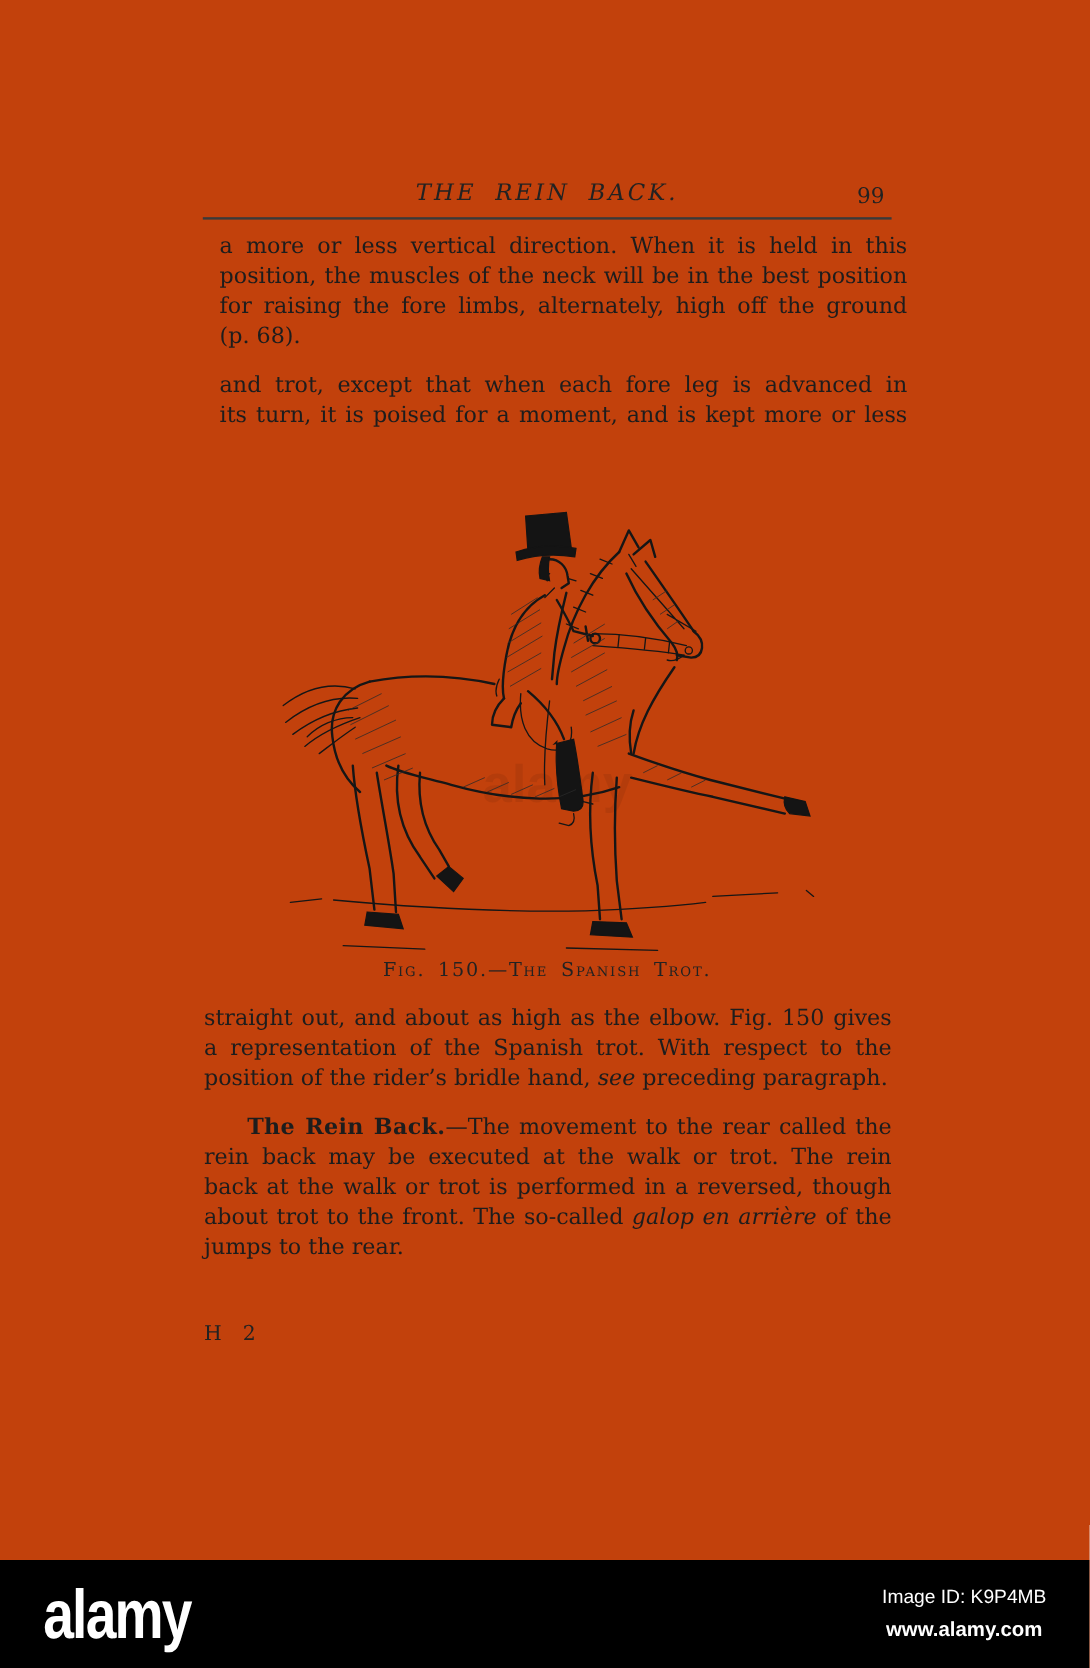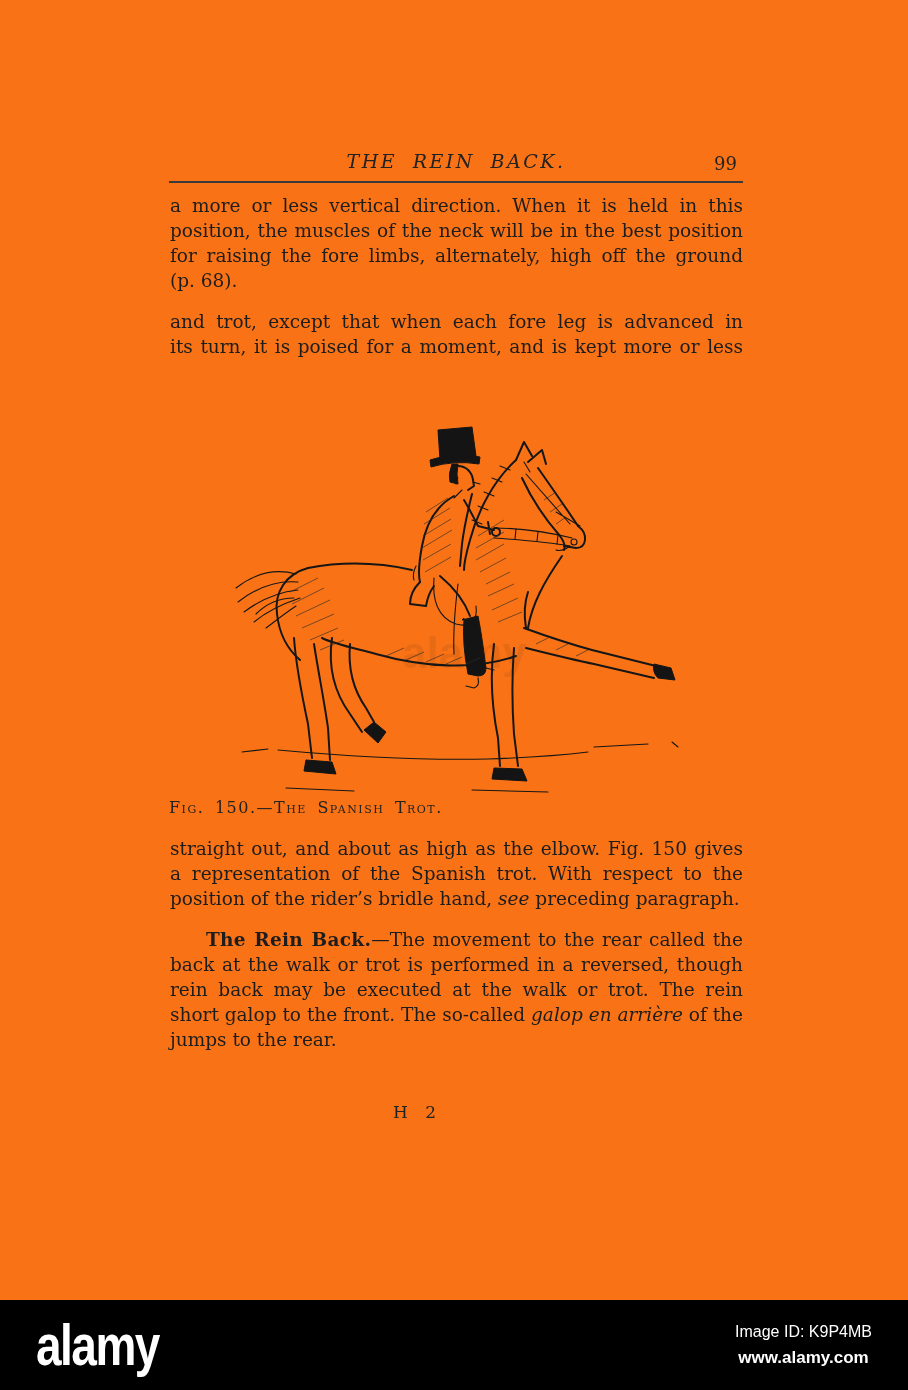--- a/index.html
+++ b/index.html
@@ -1,52 +1,52 @@
 <!DOCTYPE html>
 <html><head>
 <meta charset="utf-8">
 <style>
   html,body{margin:0;padding:0;}
   body{
     width:908px;height:1390px;position:relative;background:#ffffff;
     font-family:"DejaVu Serif", serif;color:#1d1d1d;overflow:hidden;
   }
-  .page{position:absolute;inset:0;background:#f97316;}
+  .page{position:absolute;inset:0;background:#c2410c;}
 
   
   .running-head{position:absolute;top:150px;left:169px;width:574px;height:26px;}
   .head-title{
     position:absolute;left:0;right:0;text-align:center;
     font-style:italic;font-size:19px;letter-spacing:2.5px;word-spacing:7px;color:#222;
   }
   .page-num{position:absolute;right:6px;top:3px;font-size:18px;color:#222;}
   .head-rule{position:absolute;top:181px;left:169px;width:574px;border-top:2px solid #3a3a3a;}
 
   
   .text-block{position:absolute;left:170px;width:573px;font-size:18.5px;line-height:25px;}
-  #text-top{top:193px;}
+  #text-top{top:193px;margin-left:13px;}
   #text-bottom{top:836px;}
   .para{margin:0 0 16px 0;}
   .pline{text-align:justify;text-align-last:justify;white-space:nowrap;}
   .pline.endline{text-align-last:auto;white-space:normal;}
   .pline .b{font-weight:bold;letter-spacing:.3px;}
   .pline .i{font-style:italic;}
   .pline.first-indent{padding-left:36px;}
 
   
   .figure-wrap{position:absolute;top:416px;left:169px;width:574px;height:402px;}
   .figure-svg{position:absolute;left:57px;top:0;width:462px;height:380px;}
   .figure-caption{
-    position:absolute;top:382px;left:0;right:0;
+    position:absolute;top:382px;left:0;right:0;text-align:center;
     font-variant:small-caps;font-size:16px;letter-spacing:1.5px;word-spacing:4px;color:#222;
   }
 
   
   .sig-mark{
-    position:absolute;top:1102px;left:170px;width:573px;text-align:center;
+    position:absolute;top:1102px;left:170px;width:573px;text-align:left;
     padding-right:78px;box-sizing:border-box;font-size:17px;letter-spacing:6px;color:#222;
   }
 
   
   .wm-bar{
     position:absolute;top:1300px;left:0;width:908px;height:90px;background:#000;
     display:flex;align-items:center;justify-content:space-between;
     padding:0 36px;box-sizing:border-box;
   }
   .wm-logo{
@@ -180,23 +180,23 @@
   </div>
 
   <div class="text-block" id="text-bottom">
       <div class="para">
         <div class="pline"><span>straight out, and about as high as the elbow.  Fig. 150 gives</span></div>
         <div class="pline"><span>a representation of the Spanish trot.  With respect to the</span></div>
         <div class="pline endline"><span>position of the rider’s bridle hand, </span><span class="i">see</span><span> preceding paragraph.</span></div>
       </div>
       <div class="para">
         <div class="pline first-indent"><span class="b">The Rein Back.</span><span>—The movement to the rear called the</span></div>
+        <div class="pline"><span>rein back may be executed at the walk or trot.  The rein</span></div>
         <div class="pline"><span>back at the walk or trot is performed in a reversed, though</span></div>
-        <div class="pline"><span>rein back may be executed at the walk or trot.  The rein</span></div>
-        <div class="pline"><span>short galop to the front.  The so-called </span><span class="i">galop en arrière</span><span> of the</span></div>
+        <div class="pline"><span>about trot to the front.  The so-called </span><span class="i">galop en arrière</span><span> of the</span></div>
         <div class="pline endline"><span>jumps to the rear.</span></div>
       </div>
     </div>
 
   <div class="sig-mark">H 2</div>
 
   <div class="wm-bar">
     <div class="wm-logo">alamy</div>
     <div class="wm-right">
       <div class="wm-id">Image ID: K9P4MB</div>

